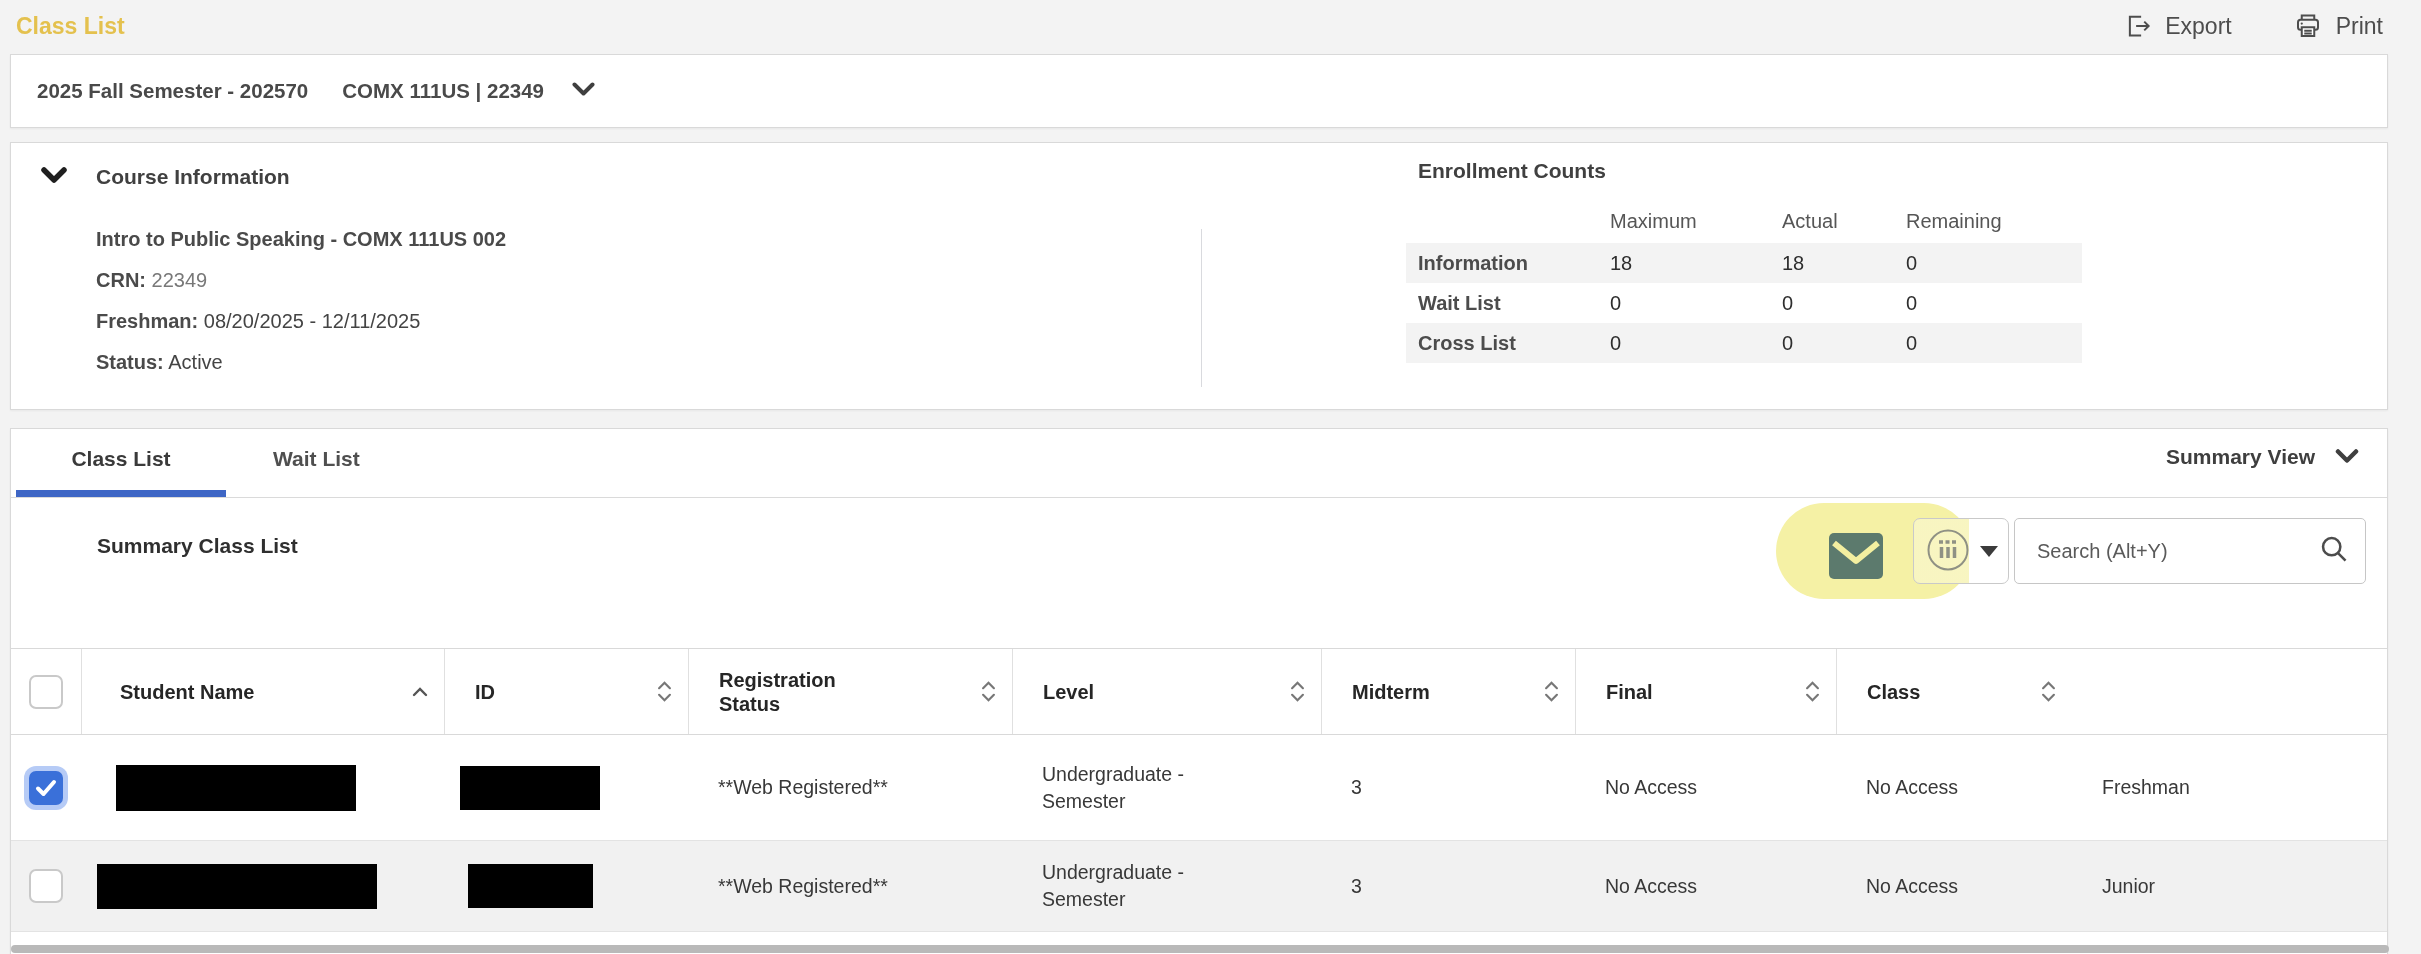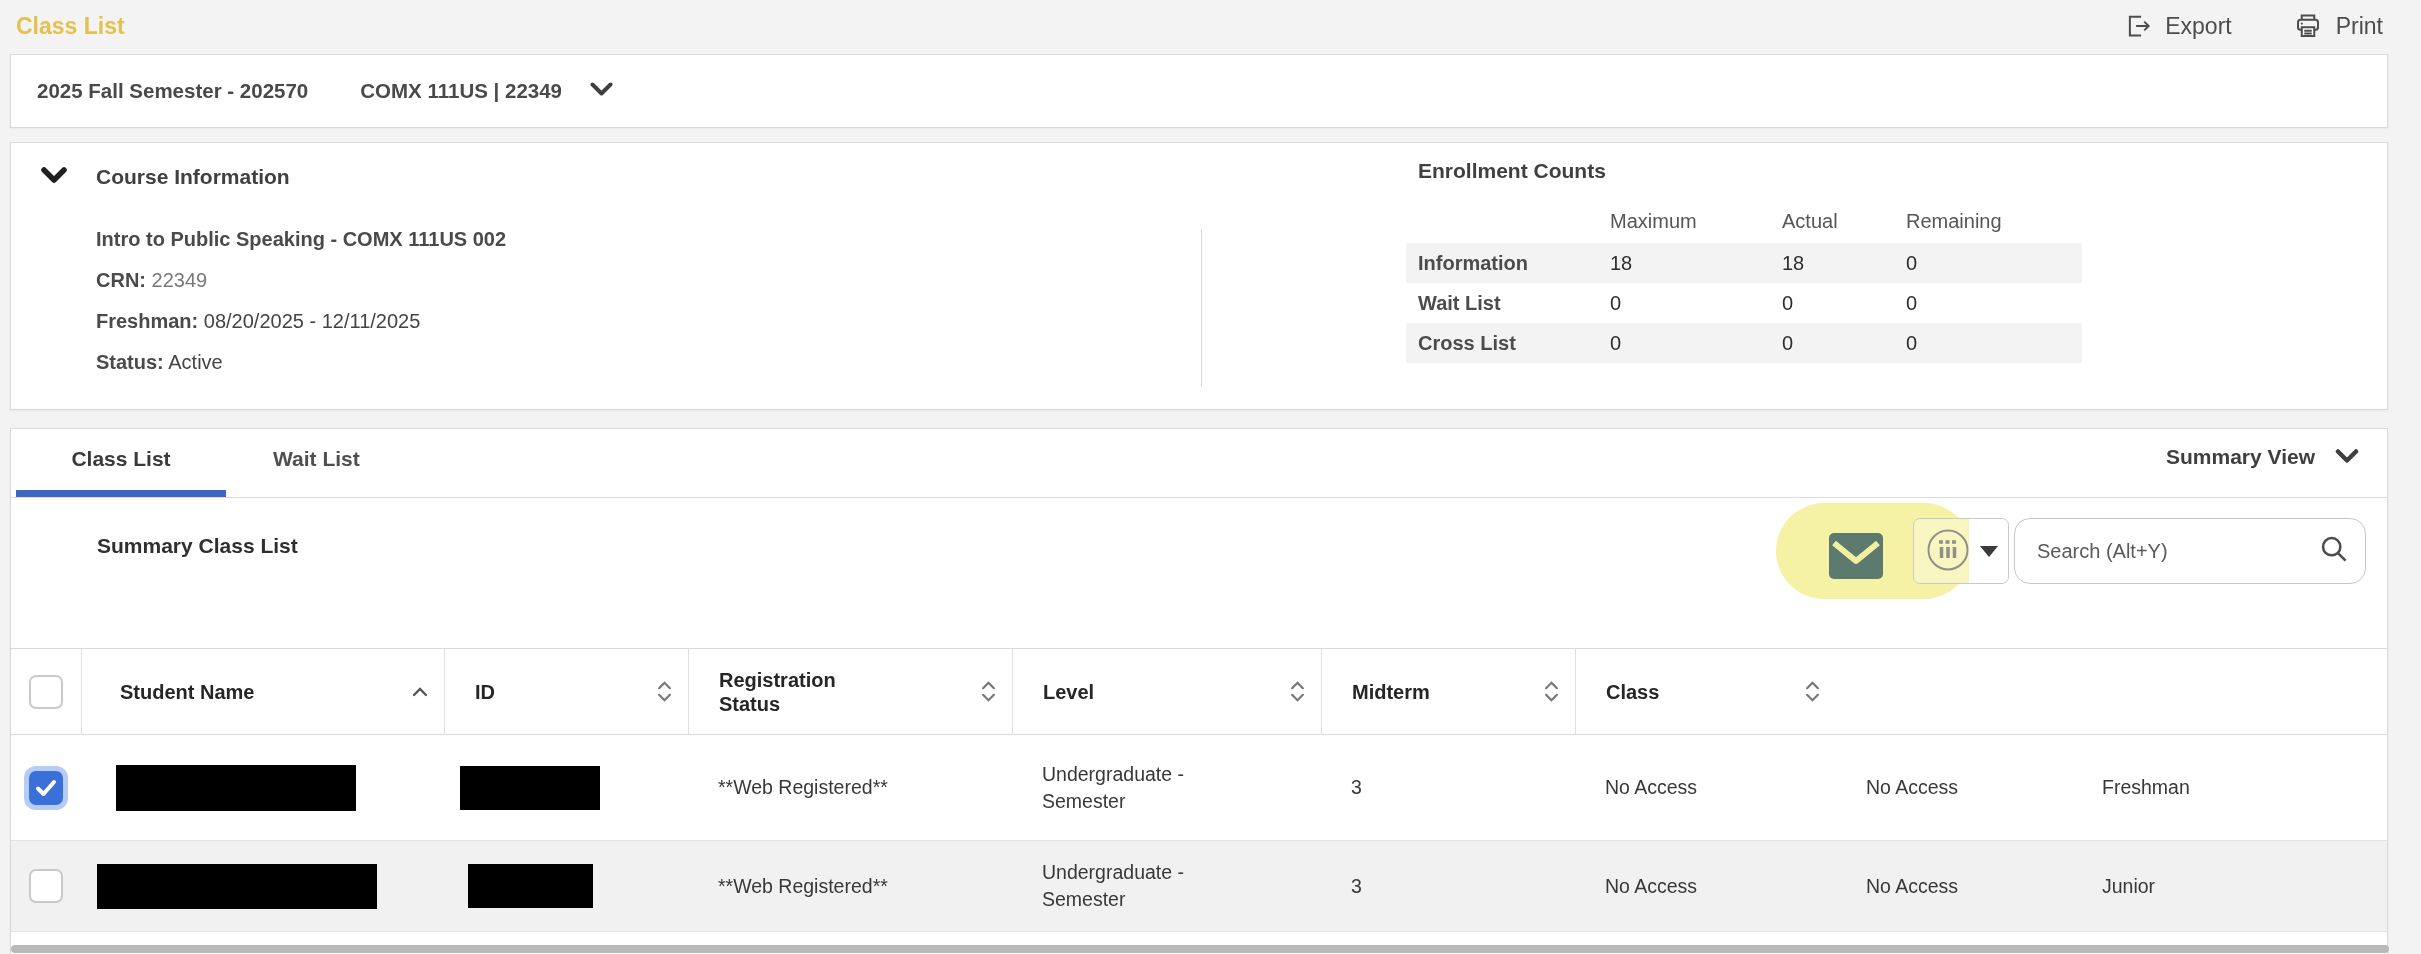--- a/index.html
+++ b/index.html
@@ -16,21 +16,21 @@
   .tb-btn svg{display:block;}
 
   
   .card{position:absolute;left:10px;width:2378px;background:#fff;border:1px solid #d9d9d9;box-sizing:border-box;box-shadow:0 1px 2px rgba(0,0,0,.05);}
   .card-term{top:54px;height:74px;display:flex;align-items:center;padding-left:26px;}
   .card-info{top:142px;height:268px;}
   .card-list{top:428px;height:560px;}
 
   
   .term-text{font-size:20.5px;font-weight:700;color:#494949;}
-  .course-select{display:flex;align-items:center;gap:28px;margin-left:52px;cursor:pointer;}
+  .course-select{display:flex;align-items:center;gap:28px;margin-left:34px;cursor:pointer;}
   .course-select .term-text{color:#4a4a4a;}
 
   
   .ci-toggle{position:absolute;left:30px;top:24px;background:none;border:none;padding:0;cursor:pointer;}
   .ci-title{position:absolute;left:85px;top:22px;font-size:21px;font-weight:700;color:#404040;}
   .ci-details{position:absolute;left:85px;top:76px;font-size:20px;line-height:41px;color:#444;}
   .ci-course{font-weight:700;color:#4a4a4a;text-align:right;}
   .ci-label{font-weight:700;color:#4a4a4a;}
   .ci-muted{color:#787878;}
   .ci-divider{position:absolute;left:1190px;top:86px;width:1px;height:158px;background:#d9dade;}
@@ -57,21 +57,21 @@
   .view-select span{font-size:21px;font-weight:700;color:#3e3e3e;}
 
   
   .list-title{position:absolute;left:86px;top:105px;font-size:21px;font-weight:600;color:#2f2f2f;}
   .hl-pill{position:absolute;left:1765px;top:74px;width:196px;height:96px;border-radius:48px;background:#f5f1a5;}
   .mail-btn{position:absolute;left:1818px;top:104px;width:54px;height:46px;background:none;border:none;padding:0;cursor:pointer;}
   .tools-btn{position:absolute;left:1902px;top:89px;width:96px;height:66px;border:1px solid #c9c9c9;border-radius:7px;background:
       linear-gradient(to right, rgba(244,240,160,.65) 0 58%, rgba(244,240,160,0) 58%),#fff;
       display:flex;align-items:center;justify-content:center;gap:9px;cursor:pointer;}
   .caret-down{width:0;height:0;border-left:9px solid transparent;border-right:9px solid transparent;border-top:11px solid #3b3b3b;}
-  .search-box{position:absolute;left:2003px;top:89px;width:352px;height:66px;border:1px solid #c6c6c6;border-radius:16px;background:#fff;display:flex;align-items:center;padding:0 16px 0 20px;box-sizing:border-box;}
+  .search-box{position:absolute;left:2003px;top:89px;width:352px;height:66px;border:1px solid #c6c6c6;border-radius:5px;background:#fff;display:flex;align-items:center;padding:0 16px 0 20px;box-sizing:border-box;}
   .search-box input{flex:1;border:none;outline:none;font-size:20px;font-family:inherit;color:#3c3c3c;background:transparent;}
   .search-box input::placeholder{color:#5a5a5a;opacity:1;}
 
   
   .dtable{position:absolute;left:0;top:219px;width:2376px;}
   .tgrid{display:grid;grid-template-columns:70px 363px 244px 324px 309px 254px 261px 236px 314px;}
   .thead{border-top:1px solid #d9d9d9;border-bottom:1px solid #d9d9d9;height:85px;}
   .th{display:flex;align-items:center;padding:0 16px 0 30px;box-sizing:border-box;border-left:1px solid #e0e0e0;font-size:20px;font-weight:700;color:#262626;cursor:pointer;}
   .th:first-child{border-left:none;padding:0;justify-content:center;cursor:default;}
   .th .lbl{line-height:24px;}
@@ -294,20 +294,31 @@
         <span class="sorter">
           <svg width="15" height="9" viewBox="0 0 16 10" fill="none" stroke="#777" stroke-width="2.4" stroke-linecap="round">
               <path d="M2 8 L8 2 L14 8"></path>
             </svg>
           <svg width="15" height="9" viewBox="0 0 16 10" fill="none" stroke="#777" stroke-width="2.4" stroke-linecap="round">
               <path d="M2 2 L8 8 L14 2"></path>
             </svg>
         </span>
       </div>
       <div class="th">
+        <span class="lbl">Final</span>
+        <span class="sorter">
+          <svg width="15" height="9" viewBox="0 0 16 10" fill="none" stroke="#777" stroke-width="2.4" stroke-linecap="round">
+              <path d="M2 8 L8 2 L14 8"></path>
+            </svg>
+          <svg width="15" height="9" viewBox="0 0 16 10" fill="none" stroke="#777" stroke-width="2.4" stroke-linecap="round">
+              <path d="M2 2 L8 8 L14 2"></path>
+            </svg>
+        </span>
+      </div>
+      <div class="th">
         <span class="lbl">Class</span>
         <span class="sorter">
           <svg width="15" height="9" viewBox="0 0 16 10" fill="none" stroke="#777" stroke-width="2.4" stroke-linecap="round">
               <path d="M2 8 L8 2 L14 8"></path>
             </svg>
           <svg width="15" height="9" viewBox="0 0 16 10" fill="none" stroke="#777" stroke-width="2.4" stroke-linecap="round">
               <path d="M2 2 L8 8 L14 2"></path>
             </svg>
         </span>
       </div>

